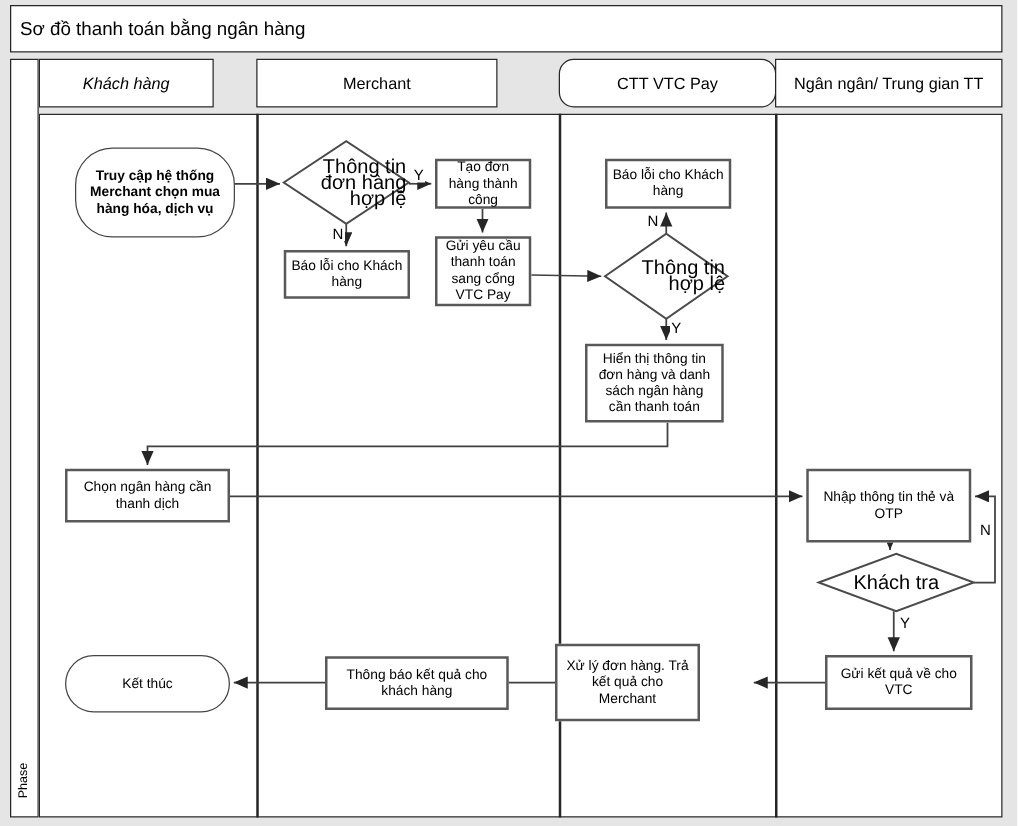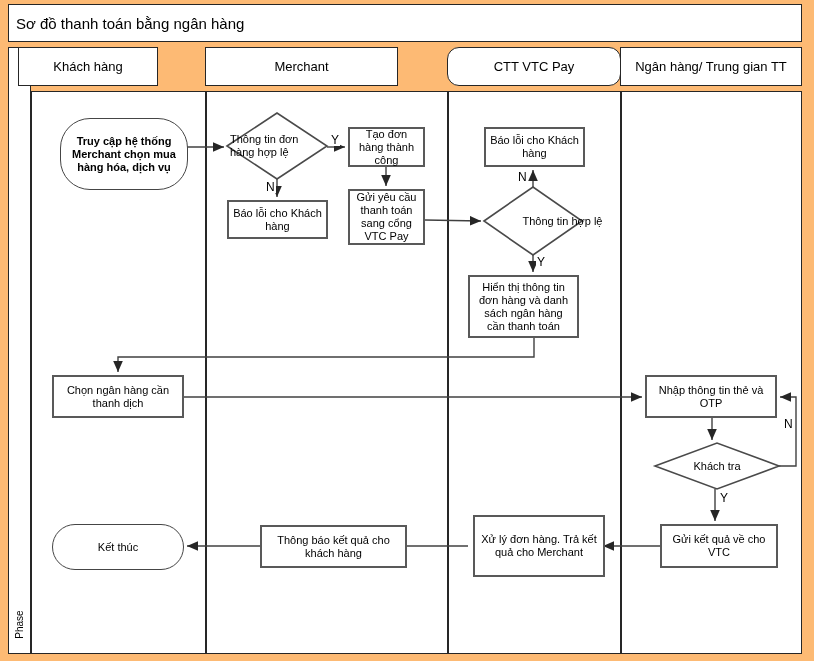--- a/index.html
+++ b/index.html
@@ -1,61 +1,61 @@
 <!DOCTYPE html>
 <html><head>
 <meta charset="utf-8">
 <style>
   html,body{margin:0;padding:0;background:#ffffff;}
-  .canvas{position:relative;width:814px;height:661px;background:#fdba74;
+  .canvas{position:relative;width:814px;height:661px;background:#e5e5e5;
           font-family:"Liberation Sans",sans-serif;color:#000;overflow:hidden;}
   
   .titlebar{position:absolute;left:8px;top:4px;width:794px;height:38px;
             border:1px solid #262626;box-sizing:border-box;display:flex;align-items:center;
             padding-left:7px;font-size:15px;background:#fff;}
   .phase-strip{position:absolute;left:8px;top:47px;width:23px;height:607px;
                border:1px solid #262626;box-sizing:border-box;background:#fff;}
   .phase-text{position:absolute;left:8px;top:598px;width:23px;height:52px;
               display:flex;align-items:center;justify-content:center;}
   .phase-text span{transform:rotate(-90deg);font-size:10px;white-space:nowrap;}
   .lane-header{position:absolute;top:47px;height:39px;border:1px solid #262626;
                box-sizing:border-box;display:flex;align-items:center;justify-content:center;
                font-size:13px;background:#fff;}
-  .lh1{left:18px;width:140px;} .lh2{left:205px;width:193px;}
+  .lh1{left:31px;width:140px;font-style:italic;} .lh2{left:205px;width:193px;}
   .lh3{left:447px;width:174px;border-radius:12px;} .lh4{left:620px;width:182px;}
   .lane-body{position:absolute;left:31px;top:91px;width:771px;height:563px;
              border:1px solid #262626;box-sizing:border-box;background:#fff;}
   .lane-sep{position:absolute;top:91px;height:563px;width:2px;background:#262626;}
   .sep1{left:205px;} .sep2{left:447px;} .sep3{left:620px;}
   
   svg.flow{position:absolute;left:0;top:0;width:814px;height:661px;pointer-events:none;}
   
   .node{position:absolute;background:#fff;border:2px solid #595959;box-sizing:border-box;
         display:flex;align-items:center;justify-content:center;text-align:center;
         font-size:11px;line-height:13px;padding:2px 4px;z-index:3;}
   .terminator{border:1.5px solid #454545;border-radius:30px;}
   .dtext{position:absolute;display:flex;align-items:center;justify-content:center;
-         text-align:left;font-size:11px;line-height:13px;z-index:3;}
+         text-align:right;font-size:16px;line-height:13px;z-index:3;}
   .yn{position:absolute;font-size:12px;line-height:12px;background:#fff;
       padding:0 1px;z-index:4;}
   
   .n-start{left:60px;top:118px;width:128px;height:72px;font-weight:bold;}
   .n-create{left:348px;top:127px;width:77px;height:40px;}
   .n-merr{left:227px;top:200px;width:101px;height:39px;}
   .n-send{left:348px;top:189px;width:77px;height:56px;}
   .n-verr{left:484px;top:127px;width:101px;height:40px;}
   .n-show{left:468px;top:275px;width:111px;height:63px;}
   .n-choose{left:52px;top:375px;width:132px;height:43px;}
-  .n-card{left:645px;top:375px;width:132px;height:43px;}
+  .n-card{left:645px;top:375px;width:132px;height:59px;}
   .n-result{left:660px;top:524px;width:118px;height:44px;}
-  .n-process{left:473px;top:515px;width:132px;height:62px;}
+  .n-process{left:444px;top:515px;width:116px;height:62px;}
   .n-notify{left:260px;top:525px;width:147px;height:43px;}
   .n-end{left:52px;top:524px;width:132px;height:46px;}
   .dt1{left:230px;top:123px;width:95px;height:46px;}
-  .dt2{left:487px;top:199px;width:93px;height:44px;margin-left:29px;}
+  .dt2{left:487px;top:199px;width:93px;height:44px;}
   .dt3{left:663px;top:455px;width:108px;height:22px;}
   .y1{left:330px;top:134px;} .n1{left:265px;top:181px;}
   .n2{left:517px;top:171px;} .y2{left:536px;top:256px;}
   .n3{left:783px;top:418px;} .y3{left:719px;top:492px;}
 </style>
 </head>
 <body>
 
 <div class="canvas">
 
@@ -69,21 +69,21 @@
   <div class="lane-header lh1">
     <span>Khách hàng</span>
   </div>
   <div class="lane-header lh2">
     <span>Merchant</span>
   </div>
   <div class="lane-header lh3">
     <span>CTT VTC Pay</span>
   </div>
   <div class="lane-header lh4">
-    <span>Ngân hàng/ Trung gian TT</span>
+    <span>Ngân ngân/ Trung gian TT</span>
   </div>
   <div class="lane-body"></div>
   <div class="lane-sep sep1"></div>
   <div class="lane-sep sep2"></div>
   <div class="lane-sep sep3"></div>
 
   <svg class="flow" viewBox="0 0 814 661" xmlns="http://www.w3.org/2000/svg">
     <defs>
       <marker id="ah" markerWidth="9" markerHeight="8" refX="8" refY="3.5" orient="auto">
         <path d="M0,0 L8,3.5 L0,7 z" fill="#262626"></path>

